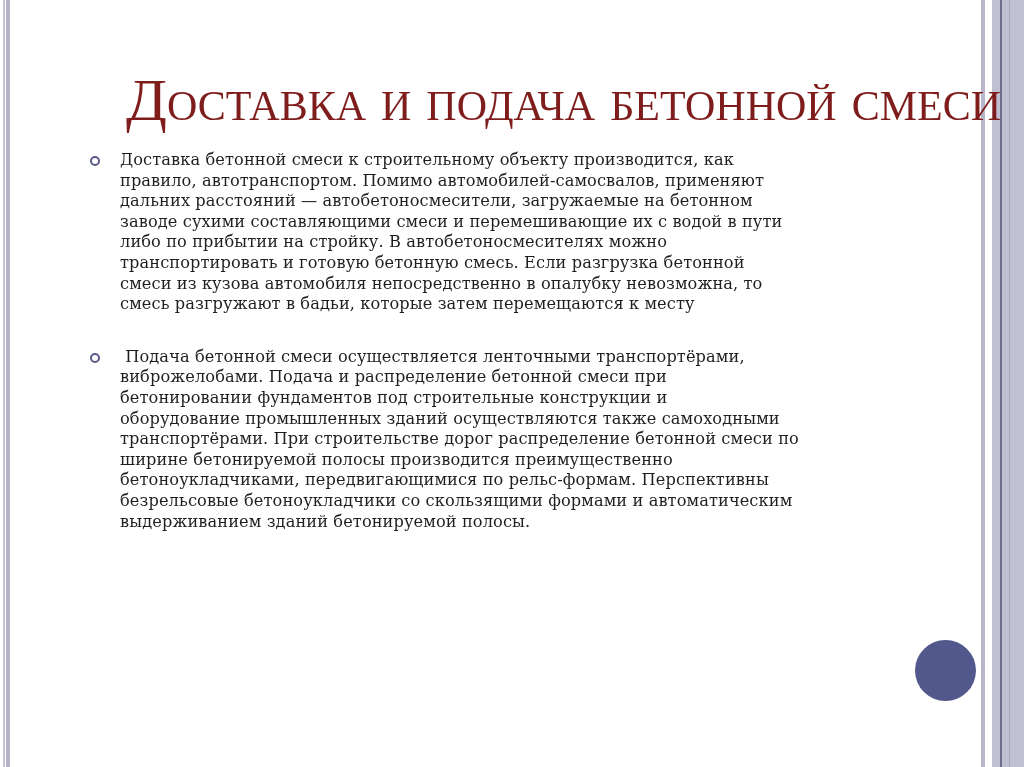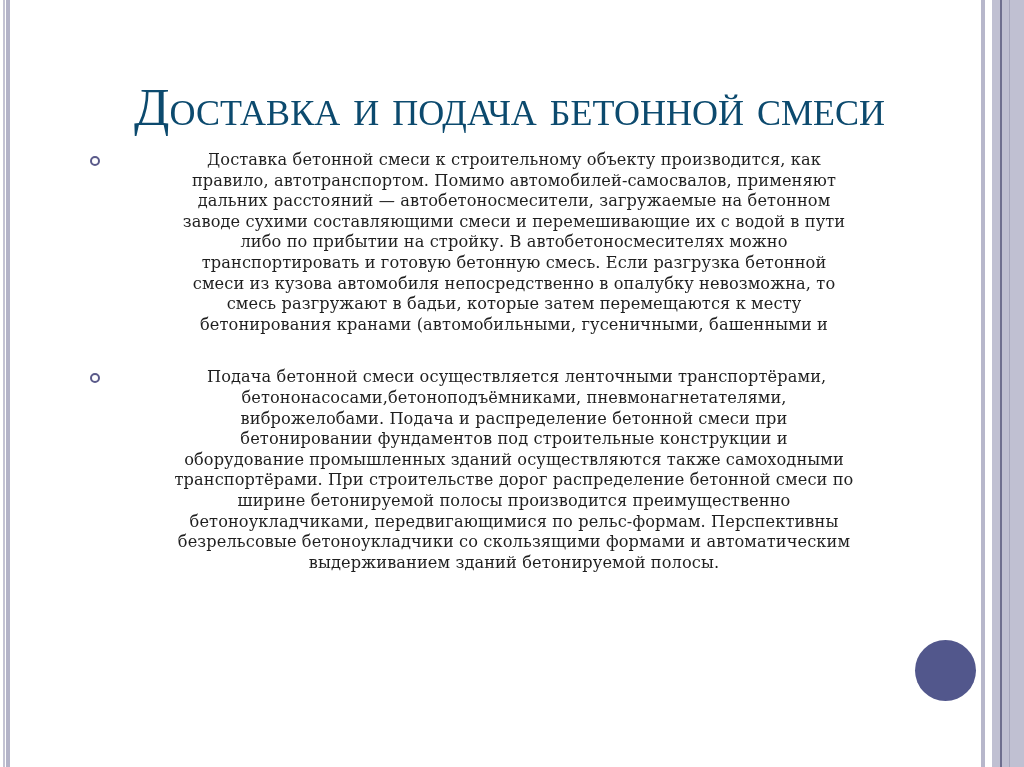--- a/index.html
+++ b/index.html
@@ -24,26 +24,26 @@
     .r1 { left: 981px; width: 4px; background: #b7b7cb; }
     .r-band { left: 992px; width: 32px; background: #c0c0d2; }
     .r-dark { left: 1000px; width: 2px; background: #6e6e8e; }
     .r-mid { left: 1009px; width: 1px; background: #a6a6bc; }
 
     .slide-title {
       position: absolute;
       left: 118px;
       top: 64px;
       width: 800px;
-      margin: 16px;
+      margin: 8px;
       font-family: "Liberation Serif", "DejaVu Serif", serif;
       font-weight: normal;
-      font-size: 52px;
+      font-size: 60px;
       line-height: 56px;
-      color: #0c4a6e;
+      color: #7f1d1d;
       letter-spacing: 0px;
       font-variant: small-caps;
       white-space: nowrap;
     }
 
     .bullets {
       position: absolute;
       left: 88px;
       top: 150px;
       width: 820px;
@@ -65,21 +65,20 @@
       border: 2px solid #5a5a8a;
       border-radius: 50%;
     }
     .bullet-text {
       font-family: "DejaVu Serif", "Liberation Serif", serif;
       font-size: 16.2px;
       line-height: 20.6px;
       color: #1f1f1f;
       margin: 0;
       letter-spacing: 0.1px;
-      text-align: center;
     }
     .bullet-text .ln { display: block; white-space: nowrap; }
 
     .deco-circle {
       position: absolute;
       left: 915px;
       top: 640px;
       width: 61px;
       height: 61px;
       border-radius: 50%;
@@ -103,28 +102,26 @@
     <span class="bullet-marker"></span>
     <p class="bullet-text">
       <span class="ln">Доставка бетонной смеси к строительному объекту производится, как</span>
       <span class="ln">правило, автотранспортом. Помимо автомобилей-самосвалов, применяют</span>
       <span class="ln">дальних расстояний — автобетоносмесители, загружаемые на бетонном</span>
       <span class="ln">заводе сухими составляющими смеси и перемешивающие их с водой в пути</span>
       <span class="ln">либо по прибытии на стройку. В автобетоносмесителях можно</span>
       <span class="ln">транспортировать и готовую бетонную смесь. Если разгрузка бетонной</span>
       <span class="ln">смеси из кузова автомобиля непосредственно в опалубку невозможна, то</span>
       <span class="ln">смесь разгружают в бадьи, которые затем перемещаются к месту</span>
-      <span class="ln">бетонирования кранами (автомобильными, гусеничными, башенными и</span>
     </p>
   </li>
   <li class="bullet">
     <span class="bullet-marker"></span>
     <p class="bullet-text">
       <span class="ln" style="white-space:pre;"> Подача бетонной смеси осуществляется ленточными транспортёрами,</span>
-      <span class="ln">бетононасосами,бетоноподъёмниками, пневмонагнетателями,</span>
       <span class="ln">виброжелобами. Подача и распределение бетонной смеси при</span>
       <span class="ln">бетонировании фундаментов под строительные конструкции и</span>
       <span class="ln">оборудование промышленных зданий осуществляются также самоходными</span>
       <span class="ln">транспортёрами. При строительстве дорог распределение бетонной смеси по</span>
       <span class="ln">ширине бетонируемой полосы производится преимущественно</span>
       <span class="ln">бетоноукладчиками, передвигающимися по рельс-формам. Перспективны</span>
       <span class="ln">безрельсовые бетоноукладчики со скользящими формами и автоматическим</span>
       <span class="ln">выдерживанием зданий бетонируемой полосы.</span>
     </p>
   </li>

